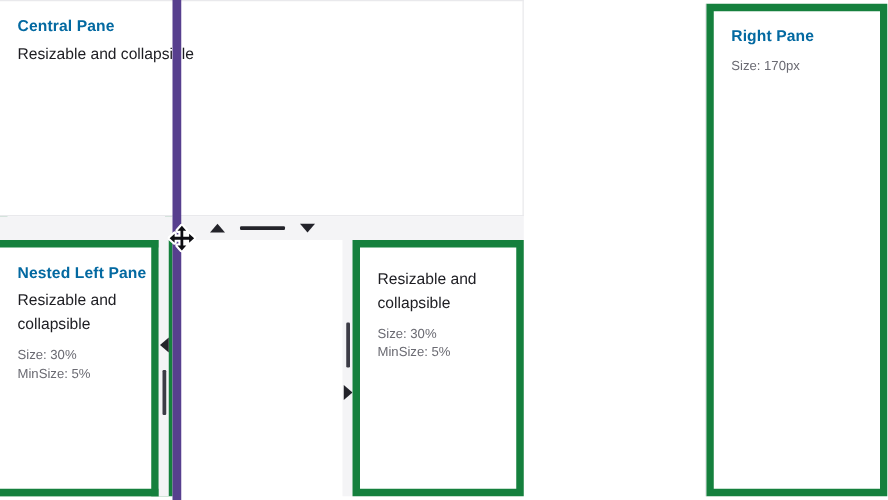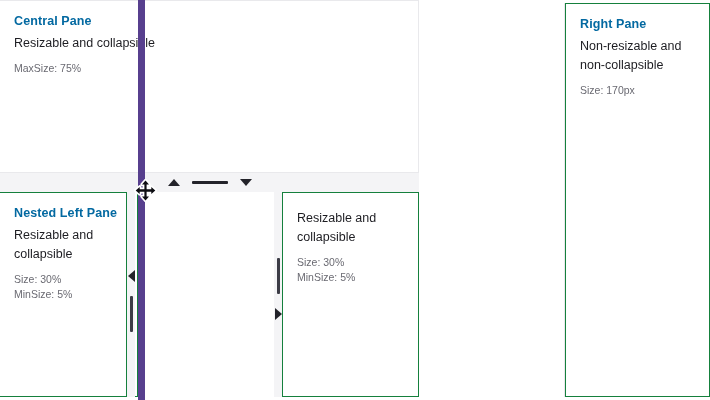--- a/index.html
+++ b/index.html
@@ -13,21 +13,21 @@
   #root {
     position: relative;
     width: 710px; height: 400px;
     background: #ffffff;
   }
 
   
   .pane {
     position: absolute;
     background: #ffffff;
-    border: 1px solid #15803d;
+    border: 6px solid #15803d;
     overflow: hidden;
   }
   .pane-body { padding: 12px 14px 10px 14px; }
 
   .pane-title {
     font-size: 12.5px;
     font-weight: bold;
     color: #0369a1;
     line-height: 17px;
     letter-spacing: 0.1px;
@@ -189,23 +189,20 @@
   </div>
 
   <div id="divider-outer-left"></div>
 
   <div id="central-region">
 
     <div class="pane" id="central-pane">
       <div class="pane-body">
         <div class="pane-title">Central Pane</div>
         <div class="pane-sub">Resizable and collapsible</div>
-        <div class="pane-meta">
-          <div>MaxSize: 75%</div>
-        </div>
       </div>
     </div>
 
     <div id="divider-horizontal">
       <span class="tri-up"></span>
       <span class="handle-h"></span>
       <span class="tri-down"></span>
     </div>
 
     <div id="nested-row">
@@ -247,21 +244,20 @@
       </div>
 
     </div>
   </div>
 
   <div id="divider-outer-right"></div>
 
   <div class="pane" id="right-pane">
     <div class="pane-body">
       <div class="pane-title">Right Pane</div>
-      <div class="pane-sub">Non-resizable and non-collapsible</div>
       <div class="pane-meta">
         <div>Size: 170px</div>
       </div>
     </div>
   </div>
 
   <svg id="move-cursor" viewBox="0 0 23 23">
     <g stroke="#ffffff" stroke-width="3.4" fill="none" stroke-linejoin="round">
       <path d="M11.5 1.6 L15 5.6 L12.6 5.6 L12.6 10.3 L17.3 10.3 L17.3 7.9 L21.3 11.5 L17.3 15.1 L17.3 12.7 L12.6 12.7 L12.6 17.4 L15 17.4 L11.5 21.4 L8 17.4 L10.4 17.4 L10.4 12.7 L5.7 12.7 L5.7 15.1 L1.7 11.5 L5.7 7.9 L5.7 10.3 L10.4 10.3 L10.4 5.6 L8 5.6 Z"></path>
     </g>

